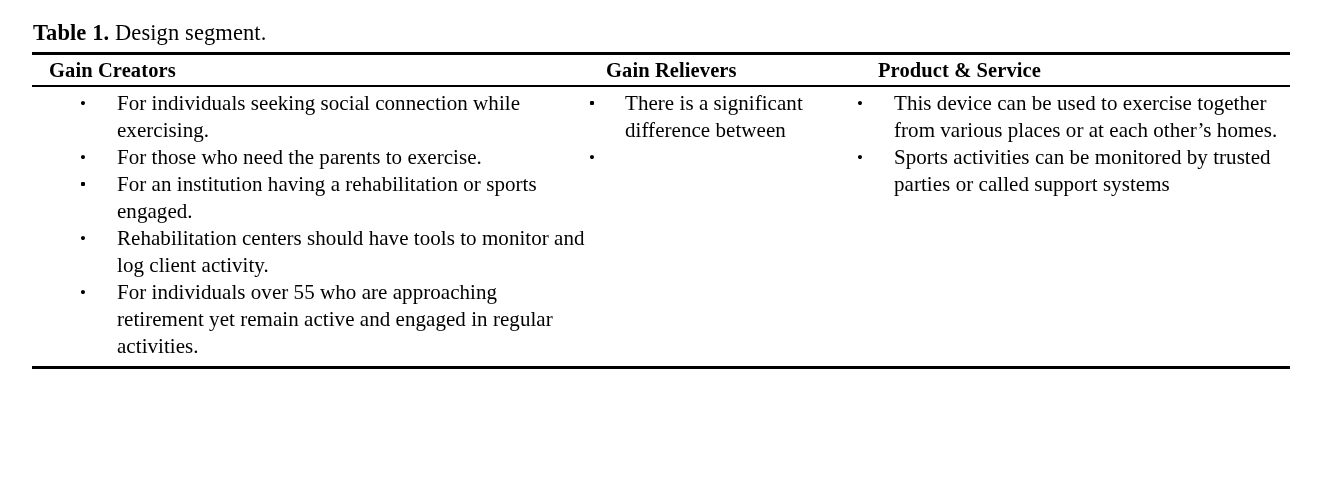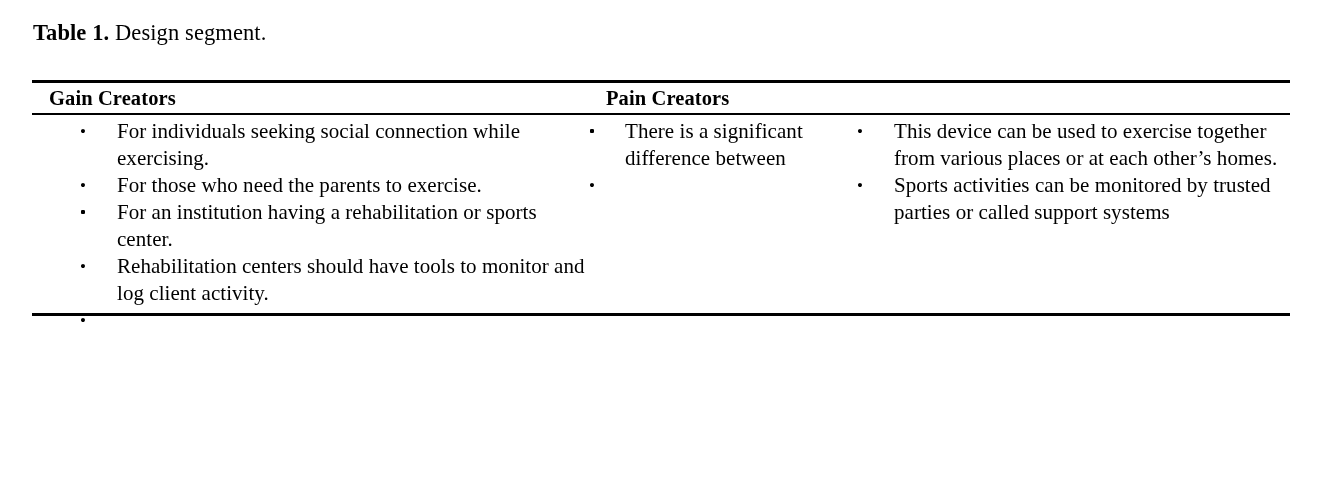--- a/index.html
+++ b/index.html
@@ -36,21 +36,21 @@
     font-weight: bold;
   }
   .caption .cap-text {
     font-weight: normal;
   }
 
   
   .table {
     position: absolute;
     left: 32px;
-    top: 80px;
+    top: 52px;
     width: 1258px;
     border-top: 3px solid #000000;
     border-bottom: 3px solid #000000;
     box-sizing: content-box;
   }
 
   .header-row {
     display: flex;
     border-bottom: 2px solid #000000;
     padding-top: 2px;
@@ -120,21 +120,22 @@
 <div class="page">
 
   <div class="caption">
     <span class="cap-label">Table 1.</span><span class="cap-text"> Design segment.</span>
   </div>
 
   <div class="table">
 
     <div class="header-row">
       <div class="header-cell col-1">Gain Creators</div>
-      <div class="header-cell col-2">Pain Creators</div>
+      <div class="header-cell col-2">Gain Relievers</div>
+      <div class="header-cell col-3">Product &amp; Service</div>
     </div>
 
     <div class="body-row">
 
       <div class="body-cell col-1">
         <ul class="bullets">
           <li>
             <span class="bullet-mark">•</span>
             <span class="li-text">For individuals seeking social connection while exercising.</span>
           </li>
@@ -143,28 +144,29 @@
             <span class="li-text">For those who need the parents to exercise.</span>
           </li>
           <li>
             <span class="bullet-mark">•</span>
           </li>
           <li>
             <span class="bullet-mark">•</span>
           </li>
           <li>
             <span class="bullet-mark">•</span>
-            <span class="li-text">For an institution having a rehabilitation or sports center.</span>
+            <span class="li-text">For an institution having a rehabilitation or sports engaged.</span>
           </li>
           <li>
             <span class="bullet-mark">•</span>
             <span class="li-text">Rehabilitation centers should have tools to monitor and log client activity.</span>
           </li>
           <li>
             <span class="bullet-mark">•</span>
+            <span class="li-text">For individuals over 55 who are approaching retirement yet remain active and engaged in regular activities.</span>
           </li>
         </ul>
       </div>
 
       <div class="body-cell col-2">
         <ul class="bullets">
           <li>
             <span class="bullet-mark">•</span>
           </li>
           <li>

